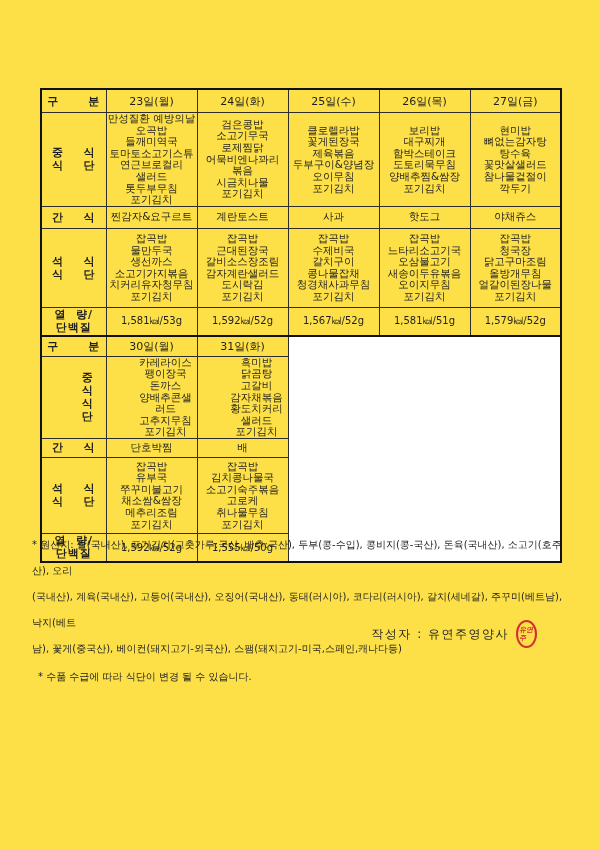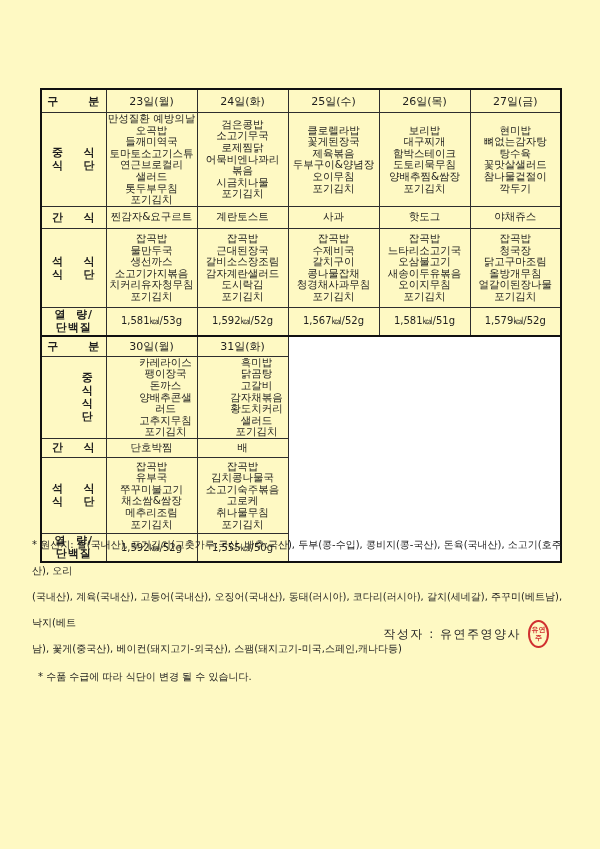--- a/index.html
+++ b/index.html
@@ -1,16 +1,16 @@
 <!DOCTYPE html>
 <html><head>
 <meta charset="utf-8">
 <style>
   html,body{margin:0;padding:0;background:#ffffff;}
-  .page{position:relative;width:600px;height:849px;background:#fef9c3;overflow:hidden;
+  .page{position:relative;width:600px;height:849px;background:#fde047;overflow:hidden;
         font-family:"DejaVu Sans",sans-serif;color:#1e1e1e;}
 
   table.menu{position:absolute;left:40px;top:88px;width:520px;border-collapse:collapse;
              table-layout:fixed;border:2px solid #111;}
   table.menu th,table.menu td{border:1px solid #2e2e2e;padding:0;text-align:center;
              vertical-align:middle;color:#1e1e1e;overflow:hidden;}
   .c-label{width:65px;}
   .c-day{width:91px;}
   .lbl{font-weight:bold;font-size:11px;line-height:13px;white-space:pre-wrap;letter-spacing:1px;}
   .day{font-weight:normal;font-size:11px;}
@@ -27,26 +27,26 @@
   tr.h75 th,tr.h75 td{height:75px;}
   tr.sep th,tr.sep td{border-top:2px solid #111;}
   td.blank{background:#ffffff;}
 
   .footnotes{position:absolute;left:32px;top:532px;width:540px;font-size:10px;
              line-height:26px;color:#1e1e1e;}
   .origin{white-space:pre-line;margin:0;}
   .change{margin:2px 0 0 6px;}
 
   .signature{position:absolute;top:620px;left:0;width:537px;display:flex;
-             justify-content:flex-end;align-items:center;gap:7px;padding-left:12px;}
+             justify-content:flex-end;align-items:center;gap:7px;}
   .sig-label{font-size:12px;letter-spacing:1.5px;color:#262626;}
   .stamp{width:21px;height:28px;border:2px solid #d03030;border-radius:50%;
          color:#d03030;font-size:7px;line-height:8px;font-weight:bold;
-         display:flex;align-items:center;justify-content:center;text-align:center;
-         word-break:break-all;overflow:hidden;padding:1px;box-sizing:border-box;}
+         display:flex;align-items:center;justify-content:center;
+         word-break:break-all;overflow:hidden;padding:1px;box-sizing:border-box;font-style:italic;}
 </style>
 </head>
 <body>
 
 <div class="page">
 
   <table class="menu">
     <colgroup>
         <col class="c-label">
         <col class="c-day">

